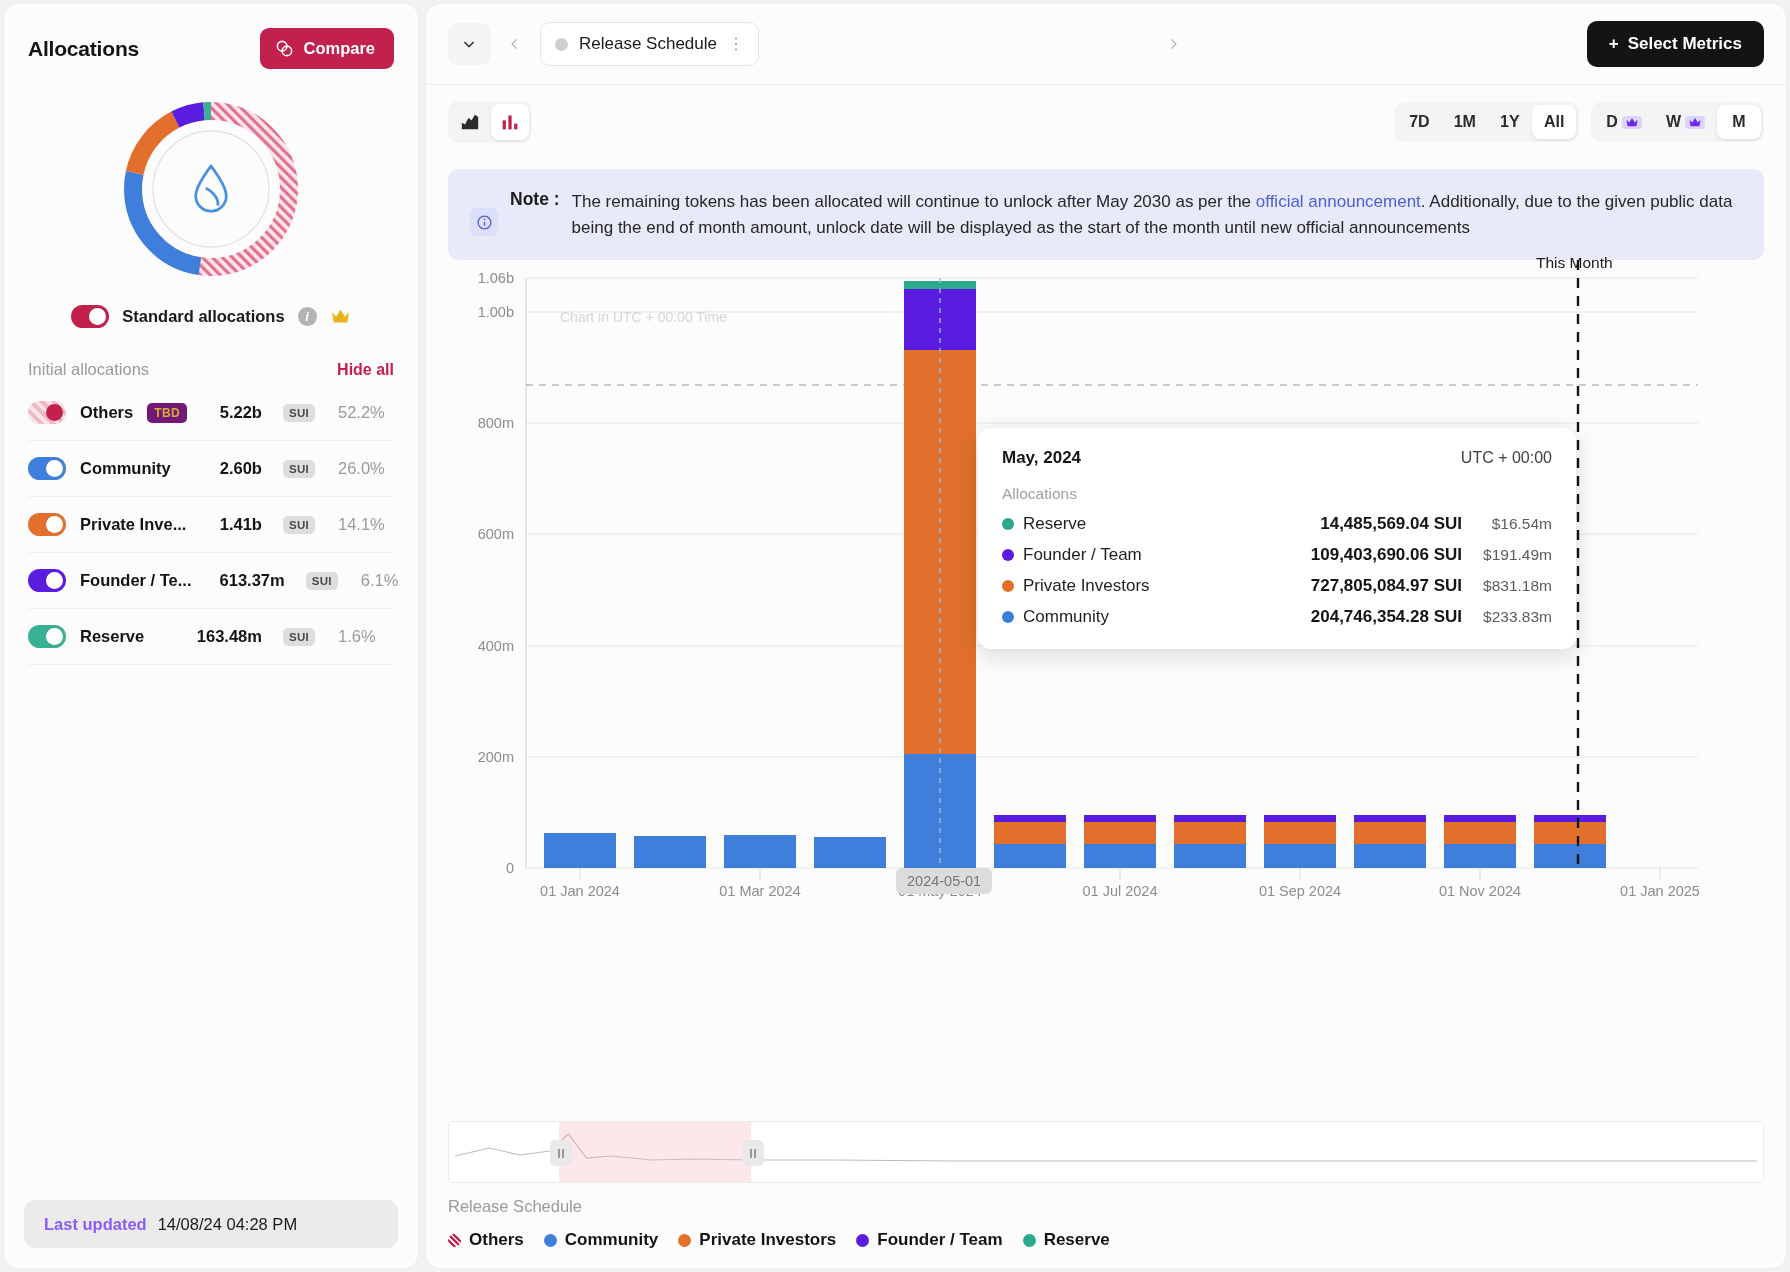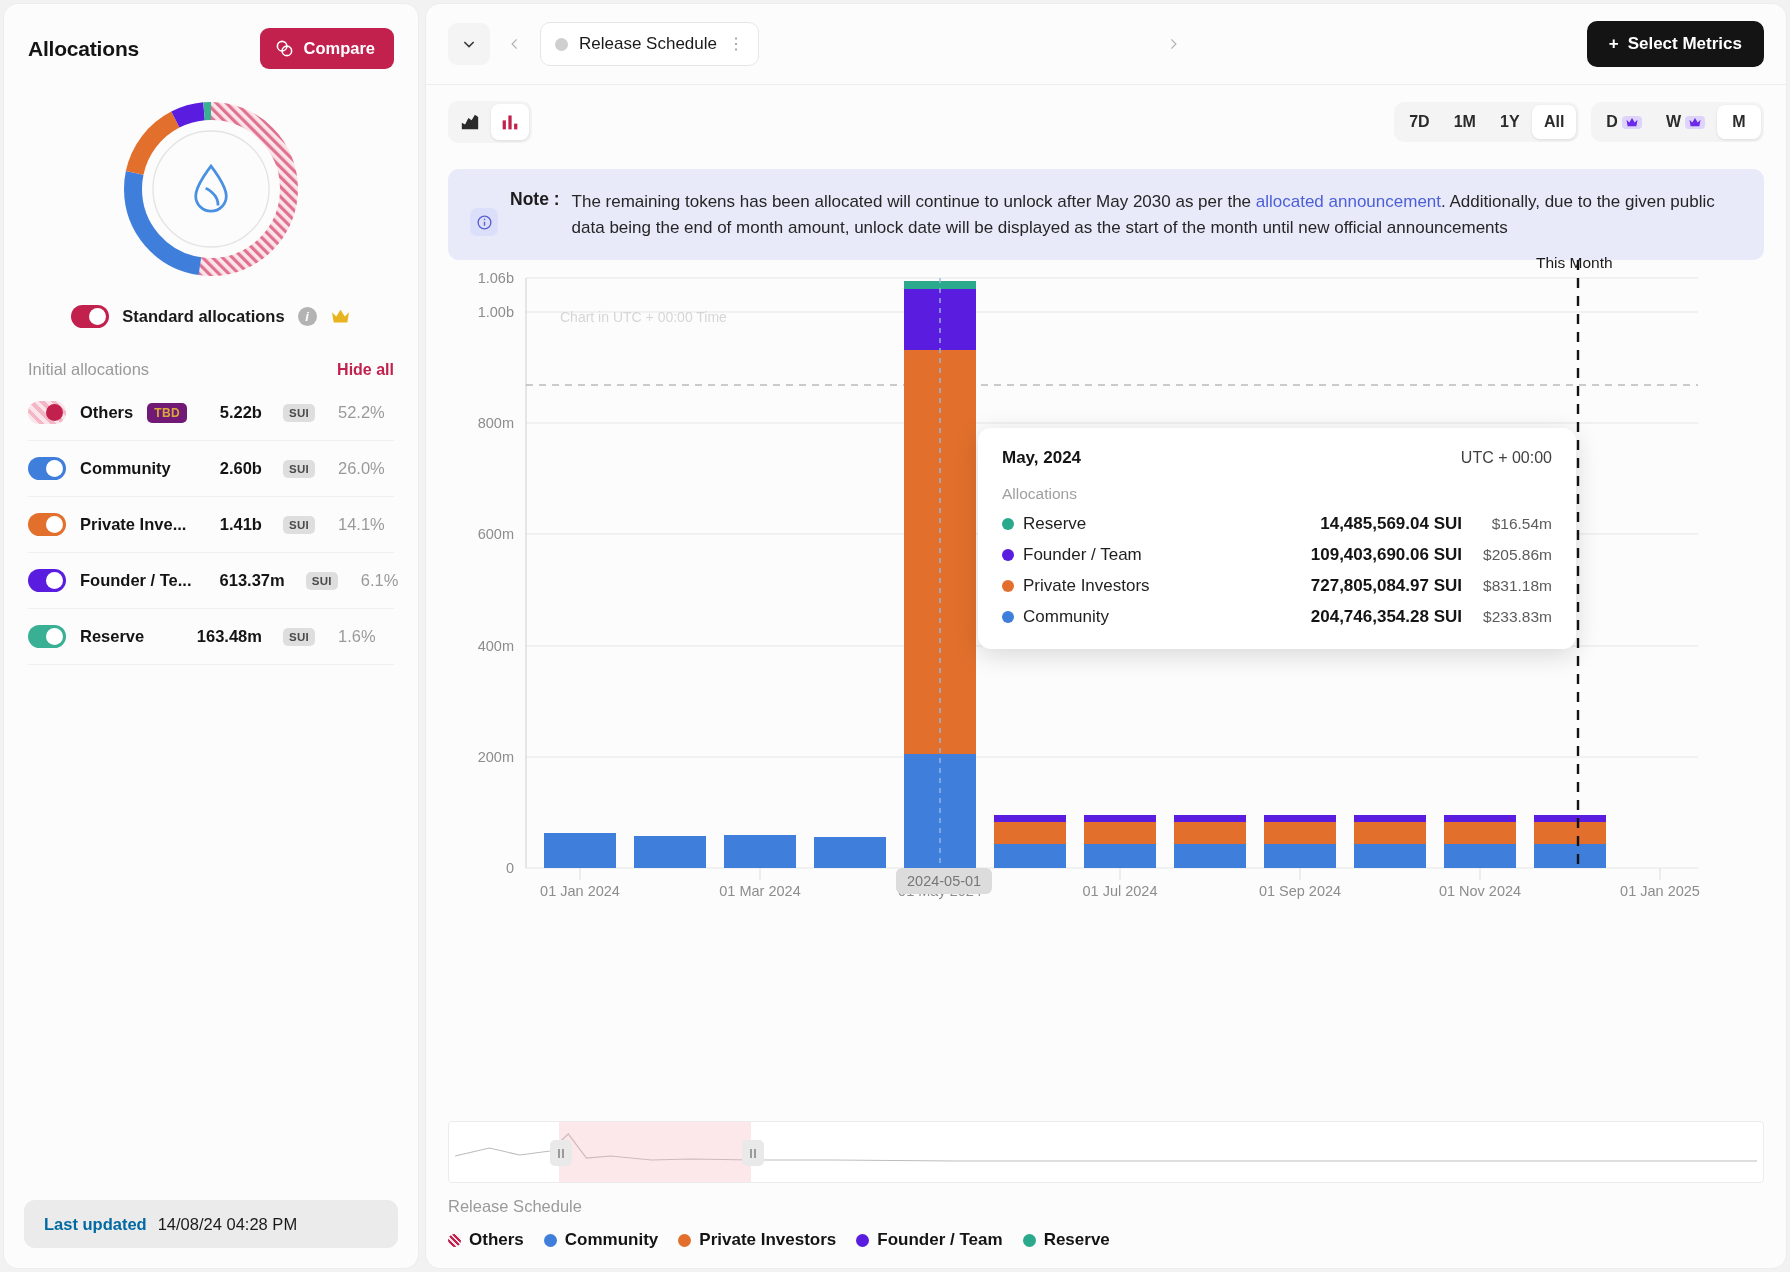--- a/index.html
+++ b/index.html
@@ -51,21 +51,21 @@
   .alloc-row:last-child { border-bottom: 1px solid #f0f0f0; }
   .alloc-name { font-size: 16.5px; font-weight: 700; color: #141414; white-space: nowrap; }
   .tbd { background: #701a75; color: #d9a93a; font-size: 12px; font-weight: 700; padding: 3px 7px; border-radius: 5px; letter-spacing: .4px; }
   .spacer { flex: 1 1 auto; }
   .alloc-val { font-size: 16.5px; font-weight: 700; color: #141414; white-space: nowrap; }
   .sui-chip { background: #dedede; color: #4a4a4a; font-size: 11.5px; font-weight: 700; padding: 3px 6px; border-radius: 5px; letter-spacing: .3px; margin-left: 7px; }
   .alloc-pct { font-size: 16.5px; color: #9a9a9a; margin-left: 9px; width: 56px; white-space: nowrap; }
 
   .sb-foot { margin-top: auto; padding: 18px 20px 20px 20px; }
   .last-updated { background: #ebebeb; border-radius: 11px; height: 48px; display: flex; align-items: center; gap: 11px; padding: 0 20px; }
-  .lu-label { font-size: 16.5px; font-weight: 700; color: #0369a1; }
+  .lu-label { font-size: 16.5px; font-weight: 700; color: #8b5cf6; }
   .lu-val { font-size: 16.5px; color: #1a1a1a; }
 
   
   .main { flex: 1 1 auto; background: #fcfcfc; border-radius: 14px; display: flex; flex-direction: column; box-shadow: 0 0 0 1px #ededed; overflow: hidden; }
 
   .topbar { height: 81px; flex: 0 0 81px; display: flex; align-items: center; padding: 0 22px; gap: 10px; border-bottom: 1px solid #eeeeee; }
   .sq-btn { width: 42px; height: 42px; border-radius: 9px; background: #f4f4f4; display: flex; align-items: center; justify-content: center; cursor: pointer; border: none; }
   .arr-btn { width: 30px; height: 40px; display: flex; align-items: center; justify-content: center; cursor: pointer; color: #aaa; background: none; border: none; }
   .tab-chip { display: flex; align-items: center; gap: 11px; border: 1px solid #e6e6e6; border-radius: 10px; background: #fff; padding: 11px 14px; cursor: pointer; }
   .tab-dot { width: 13px; height: 13px; border-radius: 50%; background: #cfcfcf; }
@@ -354,21 +354,21 @@
     <div class="note">
       <div class="note-ic">
         <svg width="17" height="17" viewBox="0 0 24 24" fill="none" stroke="#5a5fd0" stroke-width="1.9">
           <circle cx="12" cy="12" r="9"></circle>
             <path d="M12 11 L12 16.5"></path>
             <circle cx="12" cy="7.6" r="1.1" fill="#5a5fd0" stroke="none"></circle>
         </svg>
       </div>
       <div class="note-word">Note :</div>
       <div class="note-body">
-        <span>The remaining tokens has been allocated will continue to unlock after May 2030 as per the </span><a class="note-link" href="#">allocated announcement</a><span>. Additionally, due to the given public data being the end of month amount, unlock date will be displayed as the start of the month until new official announcements</span>
+        <span>The remaining tokens has been allocated will continue to unlock after May 2030 as per the </span><a class="note-link" href="#">official announcement</a><span>. Additionally, due to the given public data being the end of month amount, unlock date will be displayed as the start of the month until new official announcements</span>
       </div>
     </div>
 
     <div class="chart-area">
       <svg class="chart-svg" width="1300" height="640" viewBox="0 0 1300 640">
 
         <g stroke="#e6e6e6" stroke-width="1">
           <line x1="78" y1="608" x2="1250" y2="608"></line>
           <line x1="78" y1="497" x2="1250" y2="497"></line>
           <line x1="78" y1="386" x2="1250" y2="386"></line>
@@ -471,21 +471,21 @@
           <span class="tt-vals">
               <span class="tt-val">14,485,569.04 SUI</span>
               <span class="tt-usd">$16.54m</span>
             </span>
         </div>
         <div class="tt-row">
           <span class="tt-dot" style="background:#5a1de0"></span>
           <span class="tt-name">Founder / Team</span>
           <span class="tt-vals">
               <span class="tt-val">109,403,690.06 SUI</span>
-              <span class="tt-usd">$205.86m</span>
+              <span class="tt-usd">$191.49m</span>
             </span>
         </div>
         <div class="tt-row">
           <span class="tt-dot" style="background:#e2702c"></span>
           <span class="tt-name">Private Investors</span>
           <span class="tt-vals">
               <span class="tt-val">727,805,084.97 SUI</span>
               <span class="tt-usd">$831.18m</span>
             </span>
         </div>

